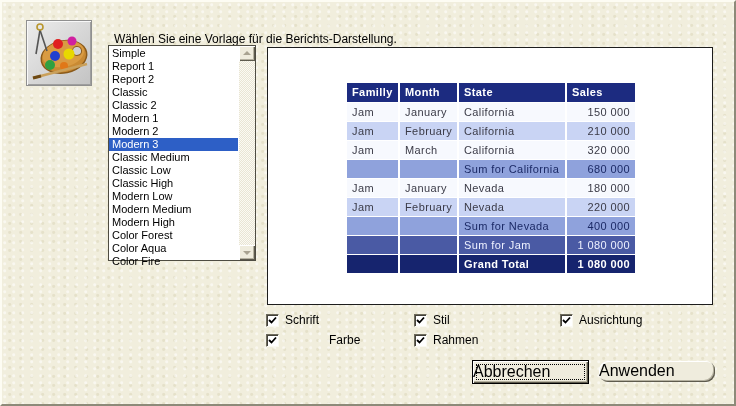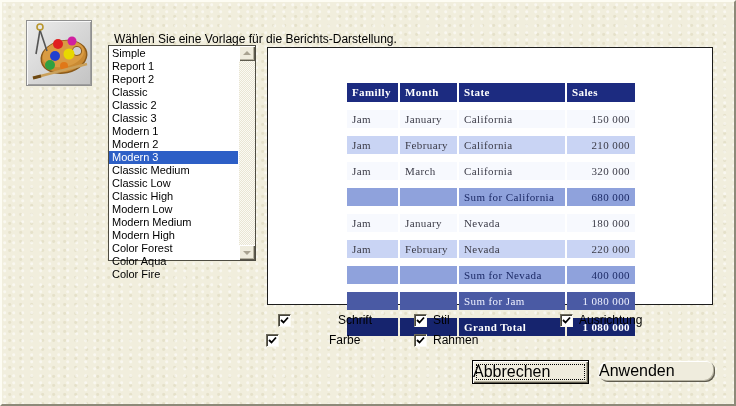--- a/index.html
+++ b/index.html
@@ -58,22 +58,22 @@
   .tri.up { top:5px; border-bottom:4px solid #a9a391; }
   .tri.down { top:6px; border-top:4px solid #a9a391; }
 
   
   .preview {
     position:absolute; left:265px; top:45px; width:446px; height:258px;
     background:#fff; border:1px solid #1d1d1d;
   }
   .report-table {
     position:absolute; left:79px; top:35px;
-    display:grid; grid-template-columns:51px 57px 106px 68px; gap:8px 2px;
-    font-family:Liberation Serif, serif; font-size:11px; letter-spacing:.4px;
+    display:grid; grid-template-columns:51px 57px 106px 68px; gap:1px 2px;
+    font-family:Liberation Sans, sans-serif; font-size:11px; letter-spacing:.4px;
   }
   .th {
     height:19px; line-height:19px; padding-left:5px;
     background:#1c2b80; color:#fff; font-weight:bold;
   }
   .td { height:18px; line-height:18px; padding-left:5px; white-space:nowrap; overflow:hidden; }
   .td.num { text-align:right; padding-left:0; padding-right:5px; }
   .row-light .td {
     color:#3b3b47; background-color:#f7f9fe;
     background-image: radial-gradient(#dde4f5 22%, transparent 23%), radial-gradient(#dde4f5 22%, transparent 23%);
@@ -86,21 +86,21 @@
 
   
   .checkbox { position:absolute; display:flex; align-items:center; height:14px; cursor:default; }
   .cb-box {
     width:13px; height:13px; background:#fff; flex:0 0 13px;
     border:1px solid; border-color:#6e6b5c #fbfaf2 #fbfaf2 #6e6b5c;
     box-shadow: inset 1px 1px 0 #44423a;
     display:flex; align-items:center; justify-content:center;
   }
   .cb-label { margin-left:6px; font-size:12px; color:#000; }
-  .pos-schrift     { left:276px; top:311px;gap:41px; }
+  .pos-schrift     { left:264px; top:311px; }
   .pos-stil        { left:412px; top:311px; }
   .pos-ausrichtung { left:558px; top:311px; }
   .pos-farbe       { left:264px; top:331px;gap:44px; }
   .pos-rahmen      { left:412px; top:331px; }
 
   
   .btn {
     position:absolute; background:#efecdd; text-align:left;
     font-size:16px; color:#000;
     box-shadow: inset 1px 1px 0 #ffffff, inset -1px -1px 0 #5e5b4e, inset -2px -2px 0 #b5b1a0;
@@ -140,21 +140,20 @@
 
   <div class="title-text">Wählen Sie eine Vorlage für die Berichts-Darstellung.</div>
 
   <div class="listbox">
     <div class="list-items">
       <div class="list-item">Simple</div>
       <div class="list-item">Report 1</div>
       <div class="list-item">Report 2</div>
       <div class="list-item">Classic</div>
       <div class="list-item">Classic 2</div>
-      <div class="list-item">Classic 3</div>
       <div class="list-item">Modern 1</div>
       <div class="list-item">Modern 2</div>
       <div class="list-item selected">Modern 3</div>
       <div class="list-item">Classic Medium</div>
       <div class="list-item">Classic Low</div>
       <div class="list-item">Classic High</div>
       <div class="list-item">Modern Low</div>
       <div class="list-item">Modern Medium</div>
       <div class="list-item">Modern High</div>
       <div class="list-item">Color Forest</div>

